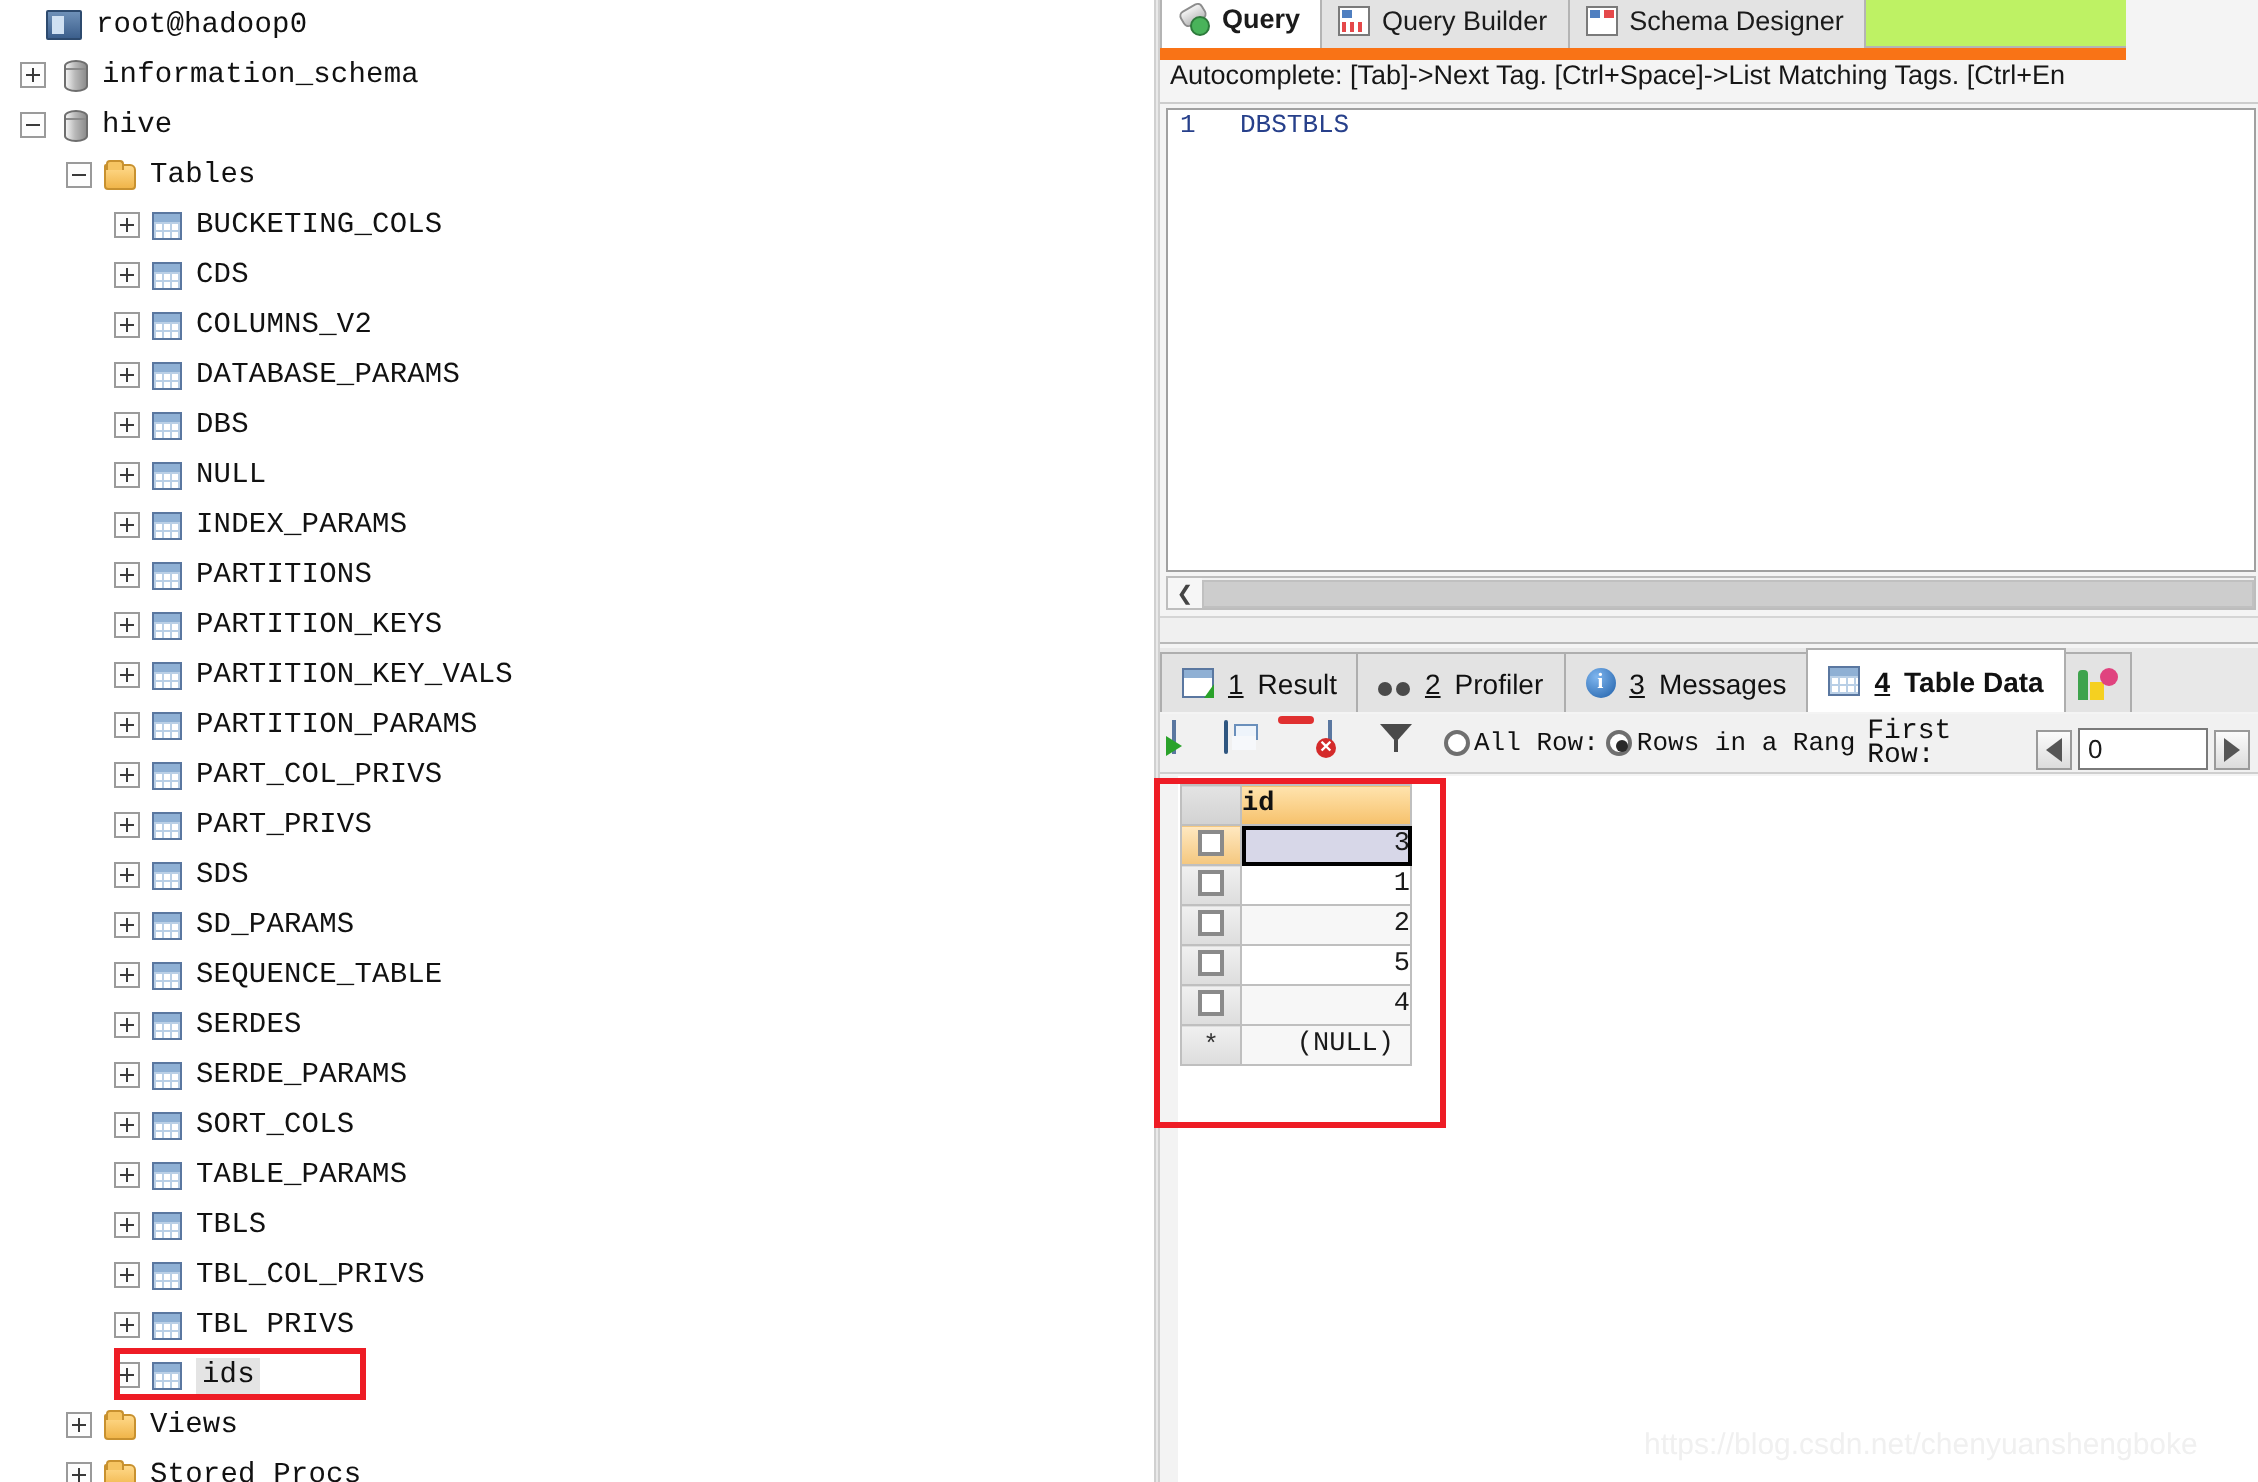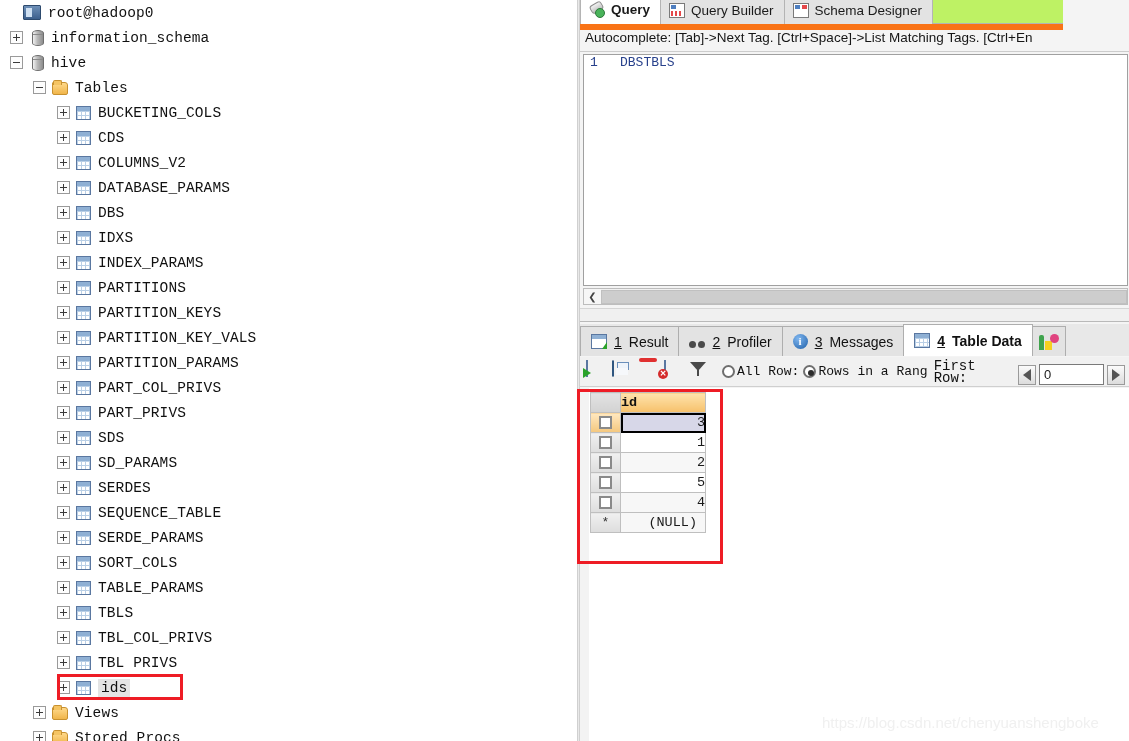--- a/index.html
+++ b/index.html
@@ -419,21 +419,21 @@
           <span class="tree-label">DATABASE_PARAMS</span>
         </div>
         <div class="tree-row d3">
           <div class="expander plus"></div>
           <div class="tico ico-table"></div>
           <span class="tree-label">DBS</span>
         </div>
         <div class="tree-row d3">
           <div class="expander plus"></div>
           <div class="tico ico-table"></div>
-          <span class="tree-label">IDXS</span>
+          <span class="tree-label">NULL</span>
         </div>
         <div class="tree-row d3">
           <div class="expander plus"></div>
           <div class="tico ico-table"></div>
           <span class="tree-label">INDEX_PARAMS</span>
         </div>
         <div class="tree-row d3">
           <div class="expander plus"></div>
           <div class="tico ico-table"></div>
           <span class="tree-label">PARTITIONS</span>
@@ -469,26 +469,26 @@
           <span class="tree-label">SDS</span>
         </div>
         <div class="tree-row d3">
           <div class="expander plus"></div>
           <div class="tico ico-table"></div>
           <span class="tree-label">SD_PARAMS</span>
         </div>
         <div class="tree-row d3">
           <div class="expander plus"></div>
           <div class="tico ico-table"></div>
+          <span class="tree-label">SEQUENCE_TABLE</span>
+        </div>
+        <div class="tree-row d3">
+          <div class="expander plus"></div>
+          <div class="tico ico-table"></div>
           <span class="tree-label">SERDES</span>
-        </div>
-        <div class="tree-row d3">
-          <div class="expander plus"></div>
-          <div class="tico ico-table"></div>
-          <span class="tree-label">SEQUENCE_TABLE</span>
         </div>
         <div class="tree-row d3">
           <div class="expander plus"></div>
           <div class="tico ico-table"></div>
           <span class="tree-label">SERDE_PARAMS</span>
         </div>
         <div class="tree-row d3">
           <div class="expander plus"></div>
           <div class="tico ico-table"></div>
           <span class="tree-label">SORT_COLS</span>

